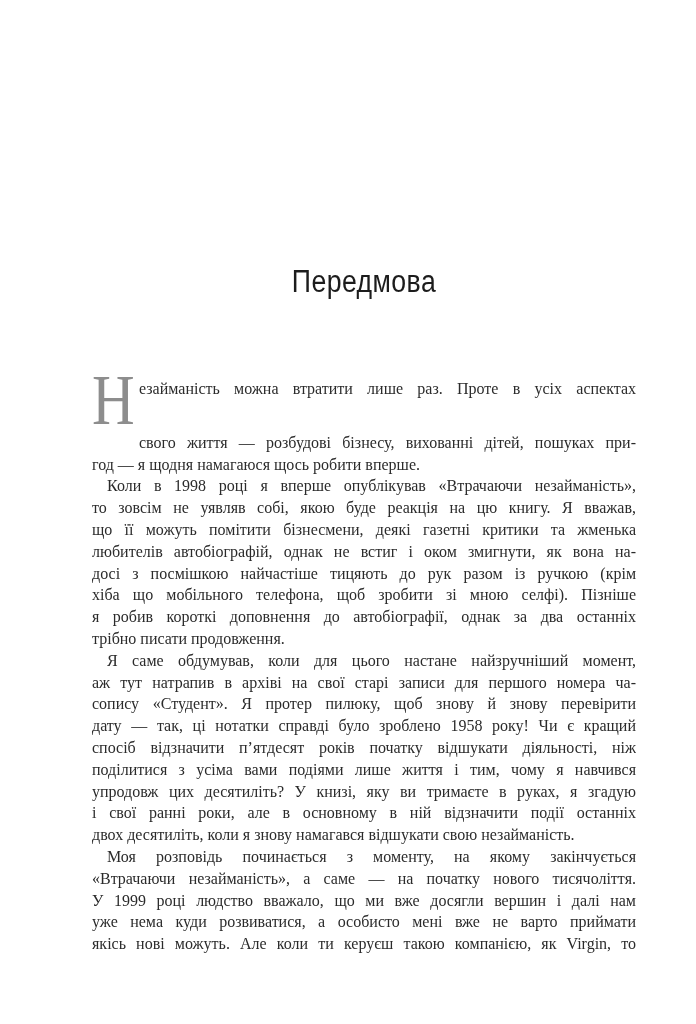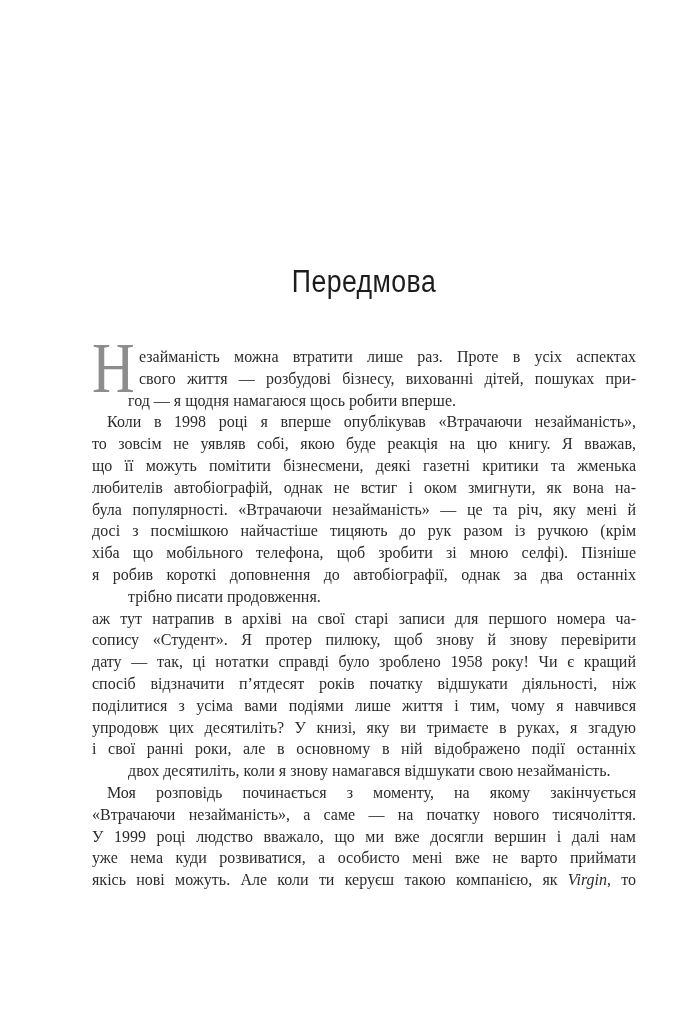--- a/index.html
+++ b/index.html
@@ -39,67 +39,67 @@
     color: #2b2b2b;
   }
   .para { position: relative; }
   .line {
     height: 21.8px;
     line-height: 21.8px;
     text-align: justify;
     text-align-last: justify;
     overflow: hidden;
   }
-  .line.para-end { text-align-last: left; margin-left: 36px; }
+  .line.para-end { text-align-last: left; }
   .line.indent { padding-left: 15px; }
-  .para.has-dropcap .line.after-dropcap { padding-left: 47px; }
+  .para.has-dropcap .line.after-dropcap { padding-left: 47px; margin-top: 32px; }
   .dropcap {
     position: absolute;
     left: 0;
     top: -4px;
     font-size: 72px;
     line-height: 52px;
     color: #8d8d8d;
     transform: scaleX(0.82);
     transform-origin: left top;
     font-family: "Liberation Serif", serif;
   }
-  .italic { font-style: italic; }
+  .italic { }
 </style>
 </head>
 <body>
 
 <div class="page">
   <h1 class="chapter-title">Передмова</h1>
   <div class="body-text" id="body-text">
       <div class="para has-dropcap">
         <span class="dropcap">Н</span>
         <div class="line after-dropcap">езайманість можна втратити лише раз. Проте в усіх аспектах</div>
         <div class="line after-dropcap">свого життя — розбудові бізнесу, вихованні дітей, пошуках при-</div>
         <div class="line para-end">год — я щодня намагаюся щось робити вперше.</div>
       </div>
       <div class="para">
         <div class="line indent">Коли в 1998 році я вперше опублікував «Втрачаючи незайманість»,</div>
         <div class="line">то зовсім не уявляв собі, якою буде реакція на цю книгу. Я вважав,</div>
         <div class="line">що її можуть помітити бізнесмени, деякі газетні критики та жменька</div>
         <div class="line">любителів автобіографій, однак не встиг і оком змигнути, як вона на-</div>
-        <div class="line">була популярності. «Втрачаючи незайманість» — це та річ, яку мені й</div>
         <div class="line">досі з посмішкою найчастіше тицяють до рук разом із ручкою (крім</div>
         <div class="line">хіба що мобільного телефона, щоб зробити зі мною селфі). Пізніше</div>
         <div class="line">я робив короткі доповнення до автобіографії, однак за два останніх</div>
         <div class="line para-end">трібно писати продовження.</div>
       </div>
       <div class="para">
+        <div class="line indent">Я саме обдумував, коли для цього настане найзручніший момент,</div>
         <div class="line">аж тут натрапив в архіві на свої старі записи для першого номера ча-</div>
         <div class="line">сопису «Студент». Я протер пилюку, щоб знову й знову перевірити</div>
         <div class="line">дату — так, ці нотатки справді було зроблено 1958 року! Чи є кращий</div>
         <div class="line">спосіб відзначити п’ятдесят років початку відшукати діяльності, ніж</div>
         <div class="line">поділитися з усіма вами подіями лише життя і тим, чому я навчився</div>
         <div class="line">упродовж цих десятиліть? У книзі, яку ви тримаєте в руках, я згадую</div>
-        <div class="line">і свої ранні роки, але в основному в ній відображено події останніх</div>
+        <div class="line">і свої ранні роки, але в основному в ній відзначити події останніх</div>
         <div class="line para-end">двох десятиліть, коли я знову намагався відшукати свою незайманість.</div>
       </div>
       <div class="para">
         <div class="line indent">Моя розповідь починається з моменту, на якому закінчується</div>
         <div class="line">«Втрачаючи незайманість», а саме — на початку нового тисячоліття.</div>
         <div class="line">У 1999 році людство вважало, що ми вже досягли вершин і далі нам</div>
         <div class="line">уже нема куди розвиватися, а особисто мені вже не варто приймати</div>
         <div class="line"><span>якісь нові можуть. Але коли ти керуєш такою компанією, як </span><span class="italic">Virgin</span><span>, то</span></div>
       </div>
     </div>

